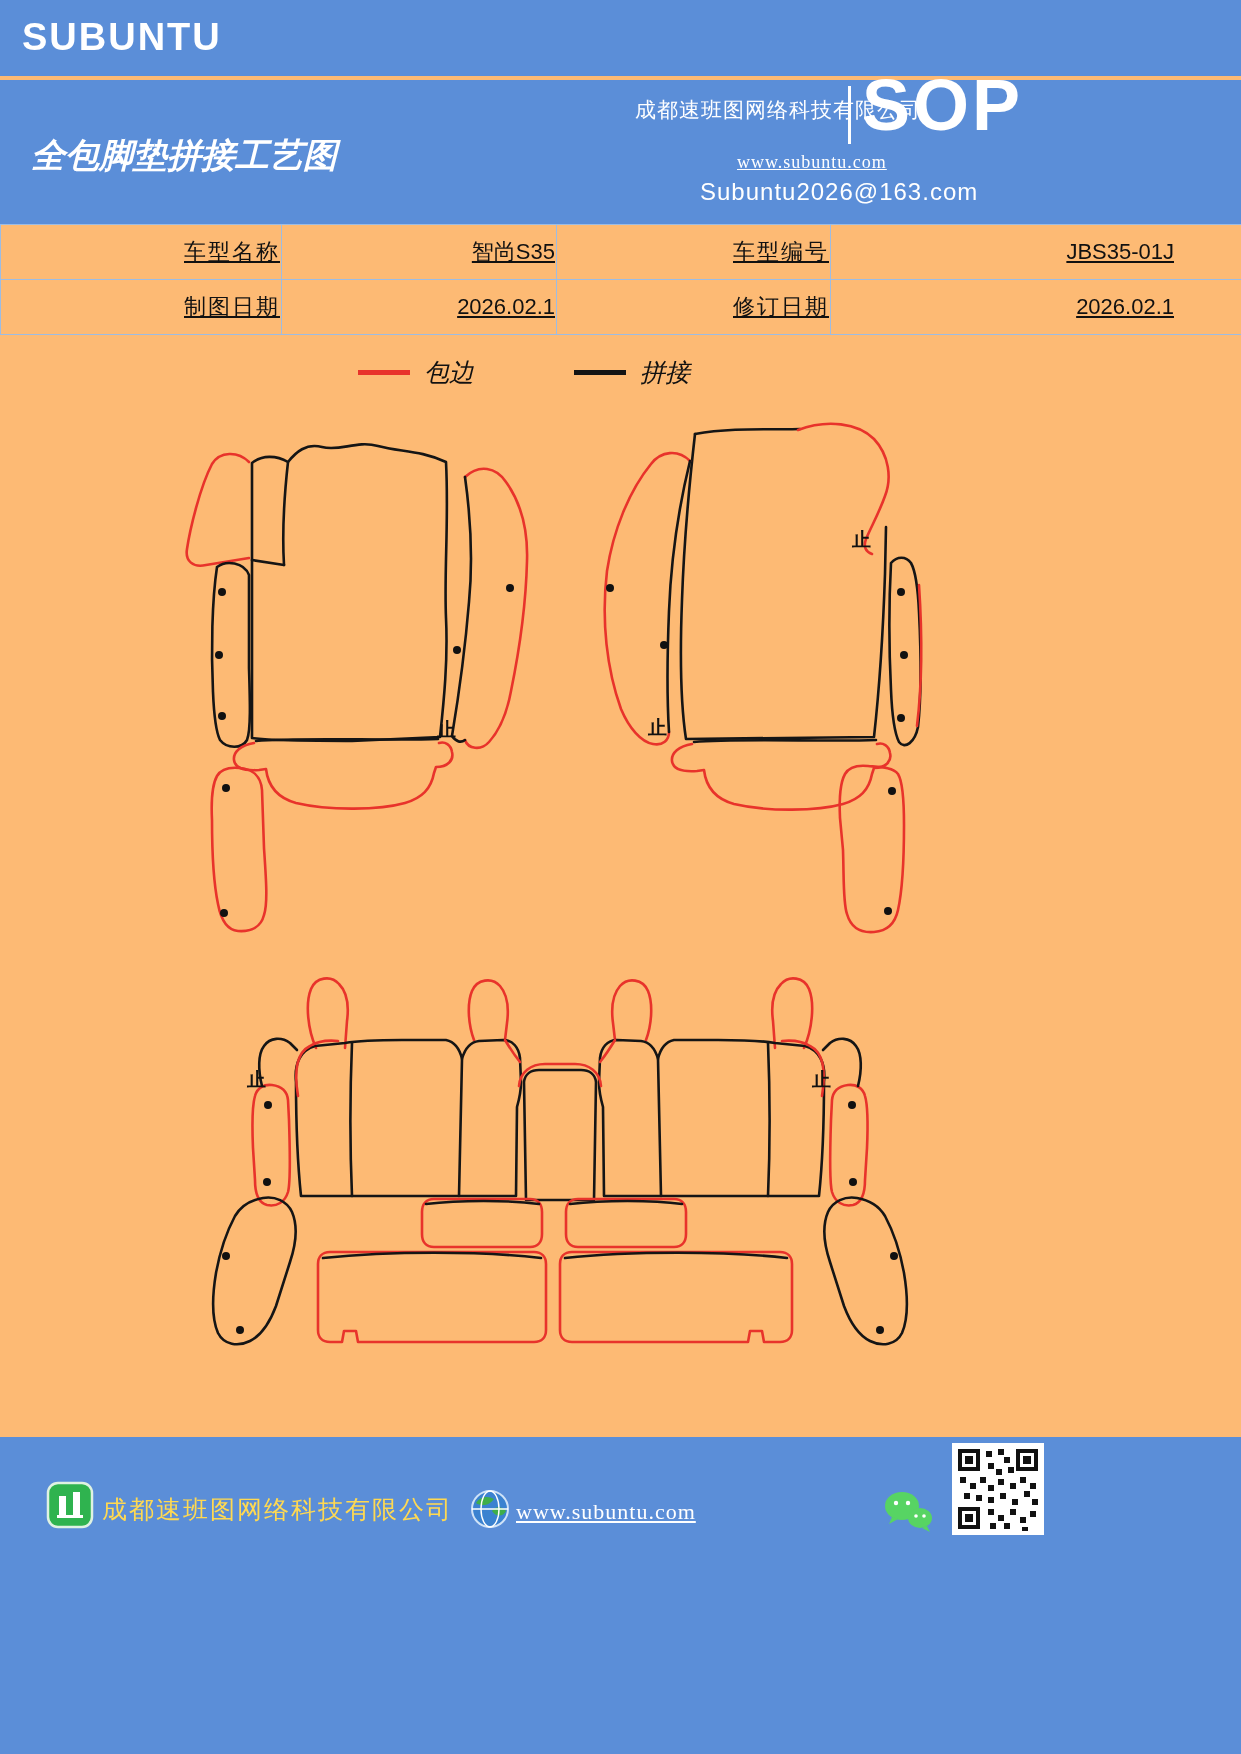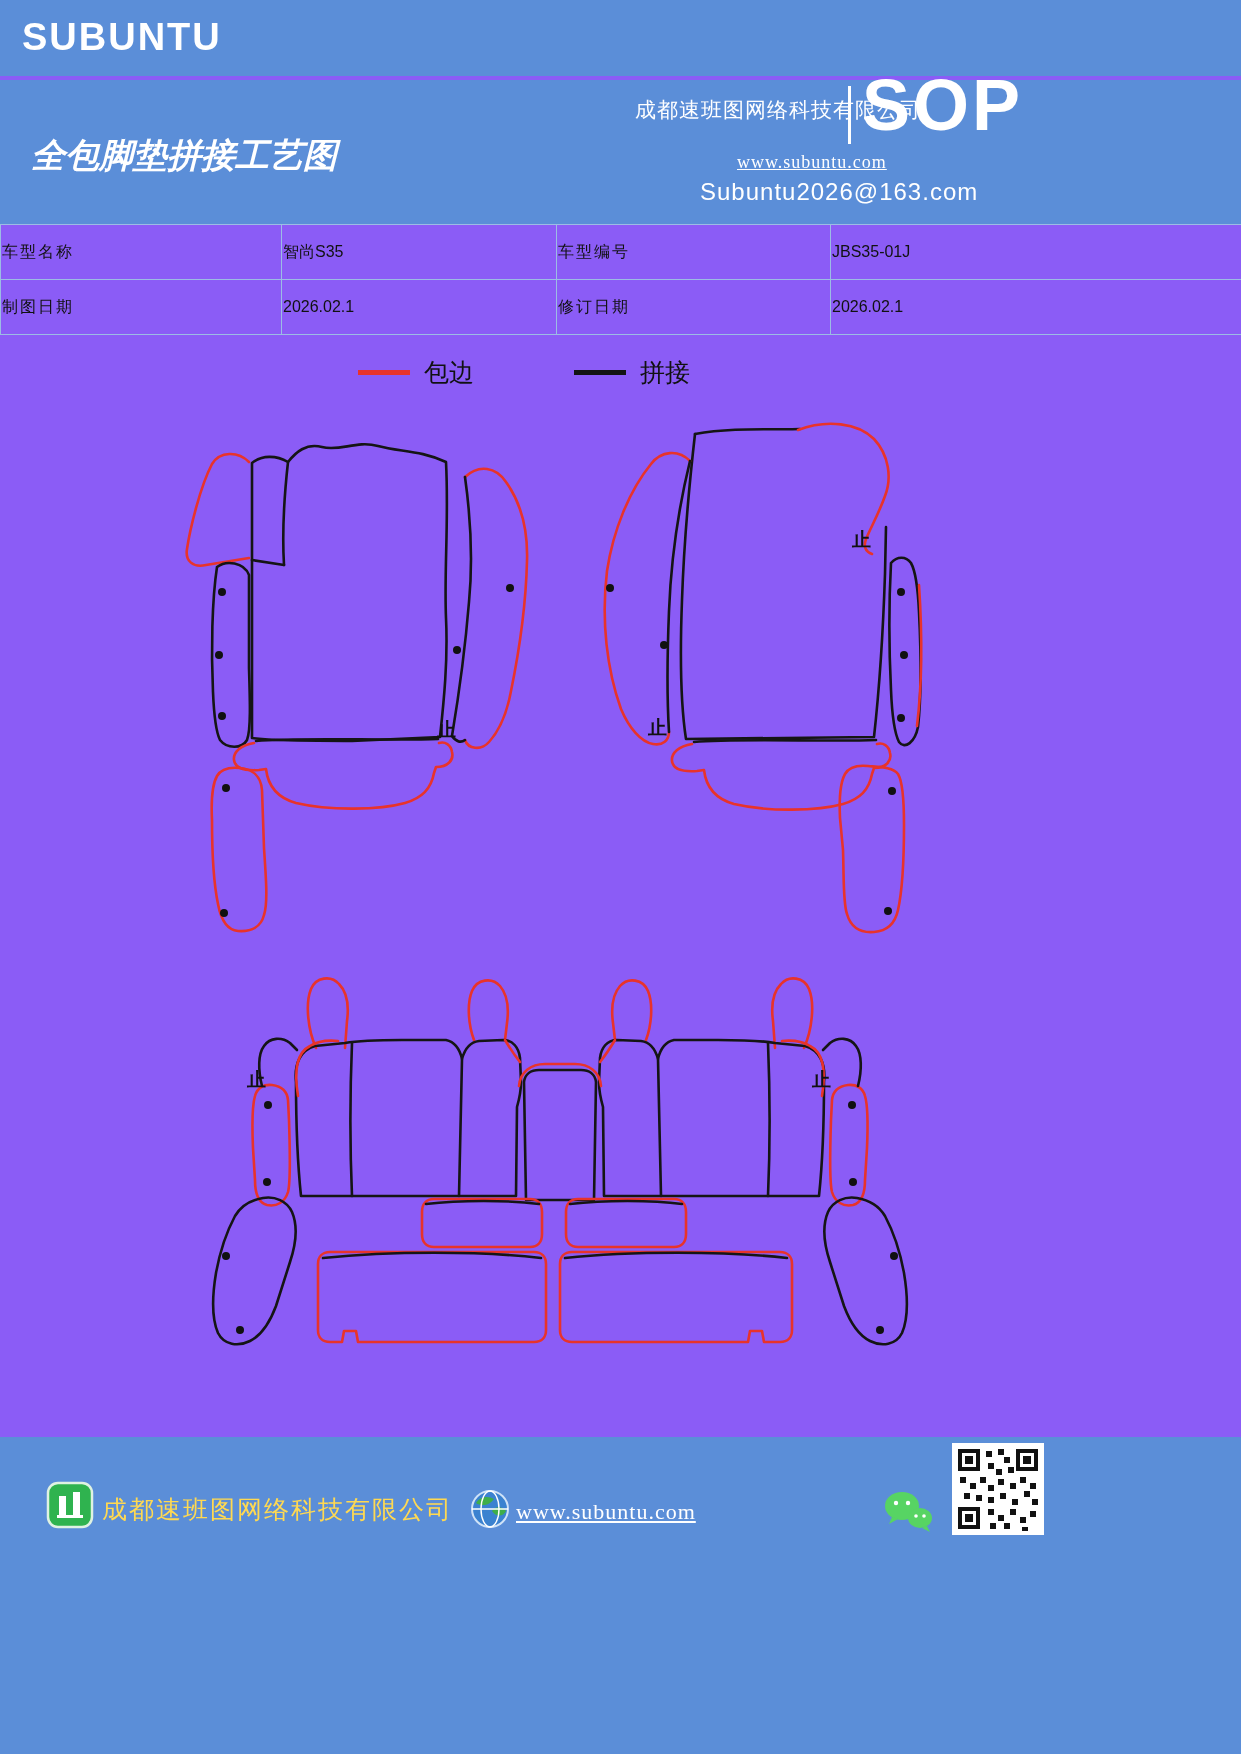--- a/index.html
+++ b/index.html
@@ -1,16 +1,16 @@
 <!DOCTYPE html>
 <html><head>
 <meta charset="utf-8">
 <style>
   html,body{margin:0;padding:0;background:#ffffff;}
-  .page{position:relative;width:1241px;height:1754px;background:#8b5cf6;overflow:hidden;
+  .page{position:relative;width:1241px;height:1754px;background:#fdba74;overflow:hidden;
         font-family:"Liberation Sans",sans-serif;color:#111;}
 
   
   .band{position:absolute;left:0;width:1241px;background:#5b8ed8;}
   .top-band{top:0;height:76px;}
   .main-band{top:80px;height:144px;}
   .logo{position:absolute;left:22px;top:16px;font-size:38px;font-weight:bold;color:#fff;
         letter-spacing:2px;font-family:"Liberation Sans",sans-serif;}
   .doc-title{position:absolute;left:30px;top:52px;font-size:34px;font-weight:bold;color:#fff;
         font-family:"Liberation Serif",serif;}
@@ -20,32 +20,32 @@
         text-decoration:underline;font-family:"Liberation Serif",serif;letter-spacing:1px;}
   .hdr-email{position:absolute;left:700px;top:98px;font-size:24px;color:#fff;
         font-family:Liberation Sans, sans-serif;letter-spacing:1px;}
   .sop-divider{position:absolute;left:848px;top:6px;width:3px;height:58px;background:#fff;}
   .sop{position:absolute;left:862px;top:-16px;font-size:72px;font-weight:bold;color:#fff;
         letter-spacing:3px;}
 
   
   .info-table{position:absolute;top:224px;left:0;width:1241px;border-collapse:collapse;
         table-layout:fixed;}
-  .info-table td{border:1px solid #9cbce4;height:52px;text-align:left;vertical-align:middle;
-        font-size:16px;color:#111;}
+  .info-table td{border:1px solid #9cbce4;height:52px;text-align:right;vertical-align:middle;
+        font-size:22px;color:#111;text-decoration:underline;}
   .info-table td.lbl{font-family:"Liberation Serif",serif;letter-spacing:2px;}
   .info-table td.val{font-family:"Liberation Sans",sans-serif;margin-top:37px;}
   .info-table td.last{padding-right:67px;}
 
   
   .legend{position:absolute;top:356px;left:358px;display:flex;align-items:center;}
   .swatch{display:inline-block;width:52px;height:5px;}
   .swatch.red{background:#e8332b;}
   .swatch.black{background:#141414;}
-  .legend-label{font-size:25px;margin-left:14px;font-family:"Liberation Serif",serif;}
+  .legend-label{font-size:25px;margin-left:14px;font-family:"Liberation Serif",serif;font-style:italic;}
   .legend-gap{width:100px;}
 
   
   .diagram{position:absolute;left:0;top:0;width:1241px;height:1754px;pointer-events:none;}
   .k{stroke:#151515;stroke-width:2.6;fill:none;stroke-linecap:round;stroke-linejoin:round;}
   .r{stroke:#e8332b;stroke-width:2.6;fill:none;stroke-linecap:round;stroke-linejoin:round;}
   .dot{fill:#111;}
   .mark{font-family:"Liberation Serif",serif;font-size:19px;font-weight:bold;fill:#111;}
 
   

